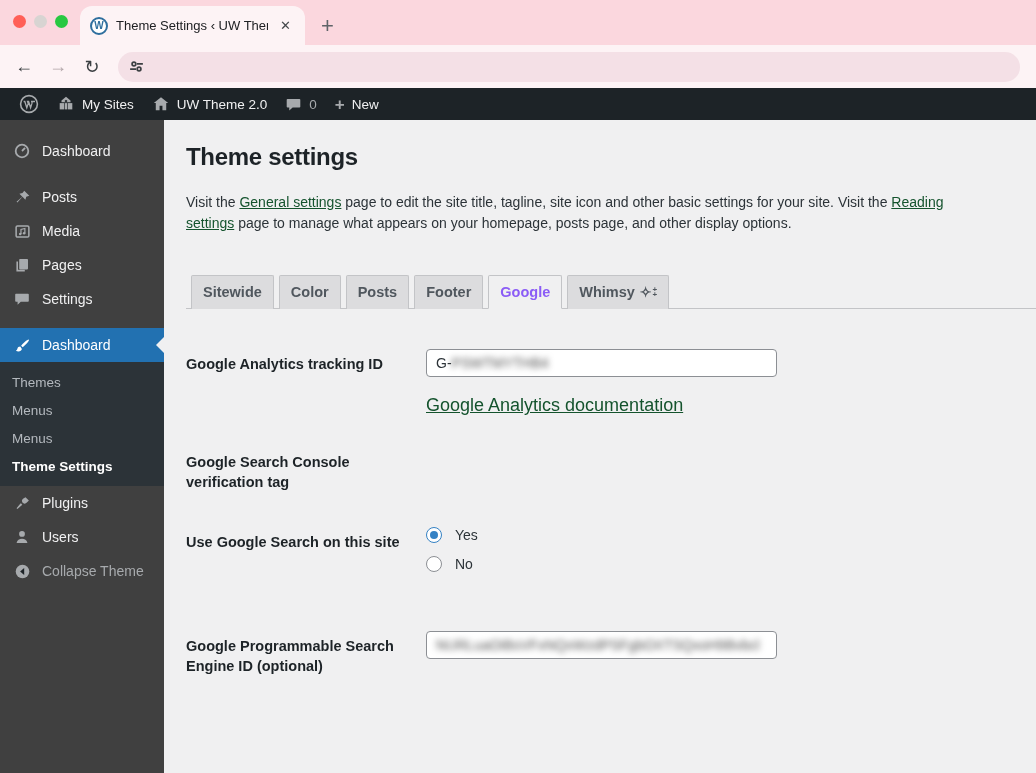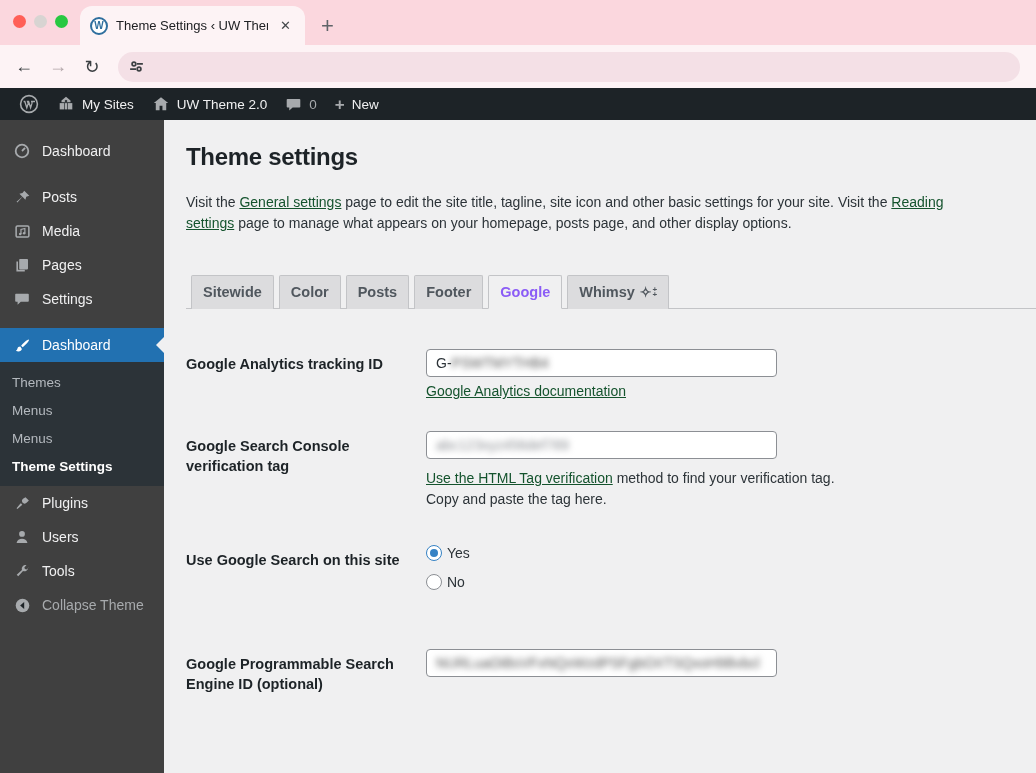--- a/index.html
+++ b/index.html
@@ -74,23 +74,23 @@
   .frow { display:flex; }
   .flabel { width:240px; flex:0 0 auto; font-size:14.5px; font-weight:700; color:#1d2327;
             line-height:1.38; padding-top:5px; padding-right:20px; }
   .fctrl { flex:1; }
   .tinput { width:351px; height:28px; background:#fff; border:1px solid #8c8f94; border-radius:4px;
             padding:0 9px; font-size:14px; color:#2c3338; display:flex; align-items:center;
             white-space:nowrap; overflow:hidden; }
   .redacted { filter:blur(3px); color:#555; user-select:none; }
   .redacted.ghost { color:#8c8f94; }
   .helper { margin-top:9px; font-size:14px; line-height:1.5; color:#2c3338; max-width:480px; }
-  .doclink { display:inline-block; margin-top:6px; font-size:14px; }
-
-  .radio-row { display:flex; align-items:center; gap:5px; margin-bottom:13px; }
+  .doclink { display:inline-block; margin-top:18px; font-size:18px; }
+
+  .radio-row { display:flex; align-items:center; gap:13px; margin-bottom:13px; }
   .radio { width:16px; height:16px; border-radius:50%; border:1px solid #8c8f94; background:#fff;
            position:relative; flex:0 0 auto; }
   .radio.checked { border-color:#3582c4; }
   .radio.checked::after { content:''; position:absolute; inset:3px; border-radius:50%; background:#3582c4; }
   .radio-label { font-size:14px; color:#2c3338; }
 
   .mb1 { margin-bottom:31px; } .mb2 { margin-bottom:31px; } .mb3 { margin-bottom:35px; } .mb4 { margin-bottom:46px; }
 </style>
 </head>
 <body>
@@ -248,28 +248,20 @@
     </div>
     <div class="sb-item">
       <span class="sb-icon">
         <svg width="16" height="16" viewBox="0 0 20 20" fill="currentColor">
           <circle cx="10" cy="6.2" r="3.6"></circle>
             <path d="M3.2 17.5c.8-3.8 3.5-5.4 6.8-5.4s6 1.6 6.8 5.4z"></path>
         </svg>
       </span>
       <span data-bind="sidebar.items.7.label">Users</span>
     </div>
-    <div class="sb-item">
-      <span class="sb-icon">
-        <svg width="16" height="16" viewBox="0 0 20 20" fill="currentColor">
-          <path d="M17.5 5.8a4.6 4.6 0 0 1-6.2 4.3l-6 6.5-1.9-1.9 6.5-6a4.6 4.6 0 0 1 5.7-5.9L13 5.4l.6 2.1 2.1.6 2.6-2.6c.1.1.2.2.2.3z"></path>
-        </svg>
-      </span>
-      <span data-bind="sidebar.items.8.label">Tools</span>
-    </div>
     <div class="sb-item dim">
       <span class="sb-icon">
         <svg width="17" height="17" viewBox="0 0 20 20">
           <circle cx="10" cy="10" r="8" fill="currentColor"></circle>
           <path d="M12 5.8L7.2 10 12 14.2z" fill="#1d2327"></path>
         </svg>
       </span>
       <span data-bind="sidebar.items.10.label">Collapse Theme</span>
     </div>
   </div>
@@ -313,26 +305,20 @@
               <span data-bind="main.fields.analytics.value_prefix">G-</span>
               <span class="redacted" data-bind="main.fields.analytics.value_redacted">PSWTMYTHB4</span>
             </div>
           <a href="#" class="wplink doclink" data-bind="main.fields.analytics.doc_link">Google Analytics documentation</a>
         </div>
       </div>
 
 
       <div class="frow mb3">
         <div class="flabel" data-bind="main.fields.search_console.label">Google Search Console verification tag</div>
-        <div class="fctrl">
-          <div class="tinput">
-              <span class="redacted ghost" data-bind="main.fields.search_console.value_redacted">abc123xyz456def789</span>
-            </div>
-          <div class="helper"><a href="#" class="wplink" data-bind="main.fields.search_console.help_link">Use the HTML Tag verification</a><span data-bind="main.fields.search_console.help_rest"> method to find your verification tag.</span><br><span data-bind="main.fields.search_console.help_line2">Copy and paste the tag here.</span></div>
-        </div>
       </div>
 
       <div class="frow mb4">
         <div class="flabel" data-bind="main.fields.use_search.label">Use Google Search on this site</div>
         <div class="fctrl">
           <div class="radio-row">
             <span class="radio checked"></span>
             <span class="radio-label" data-bind="main.fields.use_search.options.0.label">Yes</span>
           </div>
           <div class="radio-row">

